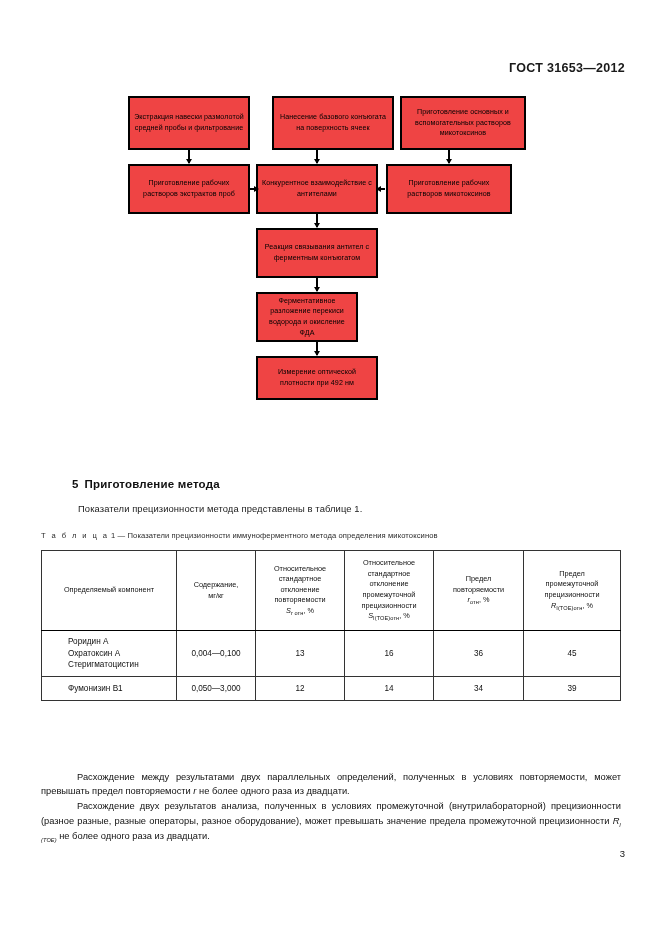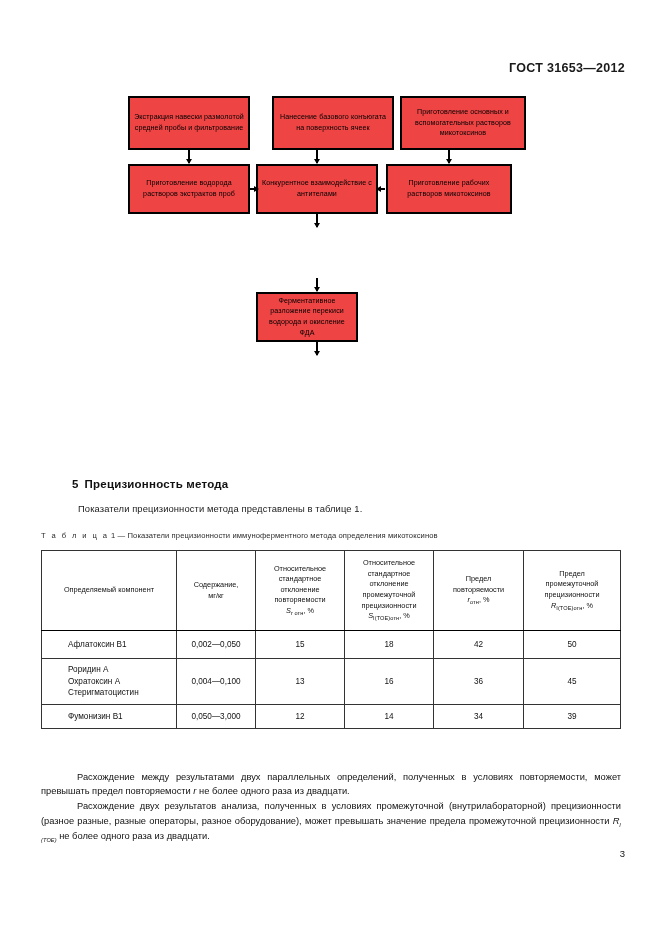--- a/index.html
+++ b/index.html
@@ -112,48 +112,54 @@
     </div>
     <div class="fbox" style="left:400px;top:4px;width:126px;height:54px;">
       <span>Приготовление основных и вспомогательных растворов микотоксинов</span>
     </div>
 
     <div class="arr-v" style="left:188px;top:58px;height:13px;"></div>
     <div class="arr-v" style="left:316px;top:58px;height:13px;"></div>
     <div class="arr-v" style="left:448px;top:58px;height:13px;"></div>
 
     <div class="fbox" style="left:128px;top:72px;width:122px;height:50px;">
-      <span>Приготовление водорода растворов экстрактов проб</span>
+      <span>Приготовление рабочих растворов экстрактов проб</span>
     </div>
     <div class="fbox" style="left:386px;top:72px;width:126px;height:50px;">
       <span>Приготовление рабочих растворов микотоксинов</span>
     </div>
     <div class="fbox" style="left:256px;top:72px;width:122px;height:50px;">
       <span>Конкурентное взаимодействие с антителами</span>
     </div>
 
     <div class="arr-h to-right" style="left:250px;top:96px;width:8px;"></div>
     <div class="arr-h to-left" style="left:377px;top:96px;width:8px;"></div>
 
     <div class="arr-v" style="left:316px;top:122px;height:13px;"></div>
 
+    <div class="fbox" style="left:256px;top:136px;width:122px;height:50px;">
+      <span>Реакция связывания антител с ферментным конъюгатом</span>
+    </div>
 
     <div class="arr-v" style="left:316px;top:186px;height:13px;"></div>
 
     <div class="fbox" style="left:256px;top:200px;width:102px;height:50px;">
       <span>Ферментативное разложение перекиси водорода и окисление ФДА</span>
     </div>
 
     <div class="arr-v" style="left:316px;top:250px;height:13px;"></div>
 
+    <div class="fbox" style="left:256px;top:264px;width:122px;height:44px;">
+      <span>Измерение оптической плотности при 492 нм</span>
+    </div>
   </div>
 
 
   <div class="sec-title">
-    <span class="num">5</span><span>Прецизионность метода</span>
+    <span class="num">5</span><span>Приготовление метода</span>
   </div>
 
   <div class="para-intro">Показатели прецизионности метода представлены в таблице 1.</div>
 
   <div class="tbl-caption">
     <span class="spaced">Т а б л и ц а</span>
     <span>1</span>
     <span>— Показатели прецизионности иммуноферментного метода определения микотоксинов</span>
   </div>
 
@@ -197,28 +203,20 @@
         </th>
         <th>
           <span>Предел</span><br>
           <span>промежуточной</span><br>
           <span>прецизионности</span><br>
           <span class="ital">R</span><span class="sub">I(TOE)отн</span><span>, %</span>
         </th>
       </tr>
     </thead>
     <tbody>
-      <tr style="height:28px;">
-        <td class="comp" style="white-space: pre-line;">Афлатоксин В1</td>
-        <td>0,002—0,050</td>
-        <td>15</td>
-        <td>18</td>
-        <td>42</td>
-        <td>50</td>
-      </tr>
       <tr style="height:46px;">
         <td class="comp" style="white-space: pre-line;">Роридин А
 Охратоксин А
 Стеригматоцистин</td>
         <td>0,004—0,100</td>
         <td>13</td>
         <td>16</td>
         <td>36</td>
         <td>45</td>
       </tr>

